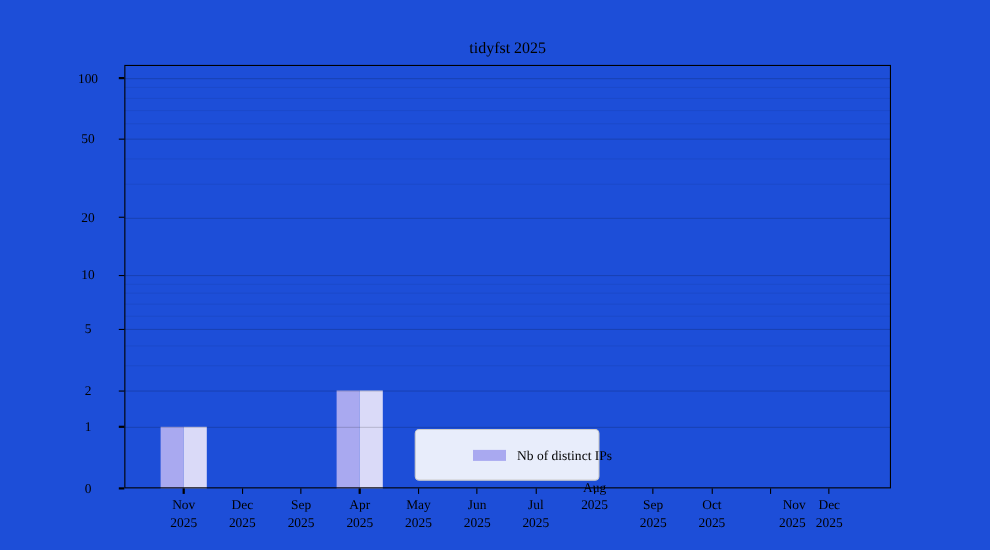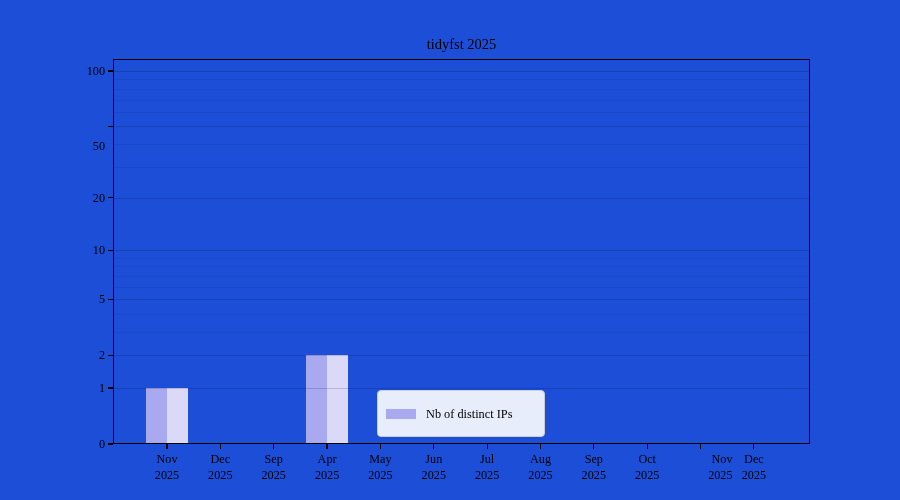--- a/index.html
+++ b/index.html
@@ -36,21 +36,21 @@
   .layer { position: absolute; left: 0; top: 0; width: 900px; height: 500px; }
   .bar { position: absolute; z-index: 1; }
   .gridline { position: absolute; height: 1px; z-index: 2; }
   .gridline.major { background: rgba(0,0,0,0.16); }
   .gridline.minor { background: rgba(0,0,0,0.06); }
   .ytick { position: absolute; width: 5px; height: 1.2px; background: #000; z-index: 4; }
   .xtick { position: absolute; width: 1.2px; height: 5px; background: #000; z-index: 4; }
   .ytick-label {
     position: absolute;
     width: 50px;
-    text-align: right;
+    text-align: center;
     font-size: 12.2px;
     line-height: 14px;
     color: #000;
   }
   .xtick-label {
     position: absolute;
     width: 64px;
     text-align: center;
     font-size: 12.2px;
     line-height: 15.5px;
@@ -67,21 +67,21 @@
     background: rgba(255,255,255,0.9);
     border: 1px solid #cccccc;
     border-radius: 4px;
     z-index: 5;
     display: flex;
     flex-direction: column;
     justify-content: center;
     gap: 4px;
     padding: 4px 8px;
   }
-  .legend-item { display: flex; align-items: center; gap: 10px; }
+  .legend-item { display: flex; align-items: center; gap: 10px; margin-left: 44px; }
   .legend-swatch { width: 30px; height: 10px; flex: 0 0 auto; }
   .legend-label { font-size: 12.3px; line-height: 14px; color: #000; white-space: nowrap; }
 </style>
 </head>
 <body>
 
 <div class="figure">
   <div class="chart-title">tidyfst 2025</div>
   <div class="layer" id="bars-layer">
       <div class="bar" style="left: 146px; top: 388px; width: 21px; height: 56px; background: rgb(169, 169, 240);"></div>
@@ -118,21 +118,21 @@
       <div class="ytick-label" style="left: 55px; top: 381px;">1</div>
       <div class="ytick" style="left: 108px; top: 354.6px;"></div>
       <div class="ytick-label" style="left: 55px; top: 348.2px;">2</div>
       <div class="ytick" style="left: 108px; top: 298.6px;"></div>
       <div class="ytick-label" style="left: 55px; top: 292.2px;">5</div>
       <div class="ytick" style="left: 108px; top: 249.6px;"></div>
       <div class="ytick-label" style="left: 55px; top: 243.2px;">10</div>
       <div class="ytick" style="left: 108px; top: 197.3px;"></div>
       <div class="ytick-label" style="left: 55px; top: 190.9px;">20</div>
       <div class="ytick" style="left: 108px; top: 125.6px;"></div>
-      <div class="ytick-label" style="left: 55px; top: 119.2px; margin-top: 20px;">50</div>
+      <div class="ytick-label" style="left: 55px; top: 119.2px;">50</div>
       <div class="ytick" style="left: 108px; top: 70.4px;"></div>
       <div class="ytick-label" style="left: 55px; top: 64px;">100</div>
       <div class="xtick" style="left: 166.4px; top: 444px;"></div>
       <div class="xtick-label" style="left: 135px; top: 452px;">Nov
 2025</div>
       <div class="xtick" style="left: 219.8px; top: 444px;"></div>
       <div class="xtick-label" style="left: 188.3px; top: 452px;">Dec
 2025</div>
       <div class="xtick" style="left: 273.1px; top: 444px;"></div>
       <div class="xtick-label" style="left: 241.7px; top: 452px;">Sep
@@ -143,21 +143,21 @@
       <div class="xtick" style="left: 379.8px; top: 444px;"></div>
       <div class="xtick-label" style="left: 348.4px; top: 452px;">May
 2025</div>
       <div class="xtick" style="left: 433.1px; top: 444px;"></div>
       <div class="xtick-label" style="left: 401.8px; top: 452px;">Jun
 2025</div>
       <div class="xtick" style="left: 486.5px; top: 444px;"></div>
       <div class="xtick-label" style="left: 455.1px; top: 452px;">Jul
 2025</div>
       <div class="xtick" style="left: 539.9px; top: 444px;"></div>
-      <div class="xtick-label" style="left: 508.5px; top: 452px; text-align: center;">Aug
+      <div class="xtick-label" style="left: 508.5px; top: 436px; text-align: center;">Aug
 2025</div>
       <div class="xtick" style="left: 593.2px; top: 444px;"></div>
       <div class="xtick-label" style="left: 561.8px; top: 452px;">Sep
 2025</div>
       <div class="xtick" style="left: 646.6px; top: 444px;"></div>
       <div class="xtick-label" style="left: 615.2px; top: 452px;">Oct
 2025</div>
       <div class="xtick" style="left: 699.9px; top: 444px;"></div>
       <div class="xtick-label" style="left: 668.5px; top: 452px; text-align: right;">Nov
 2025</div>

